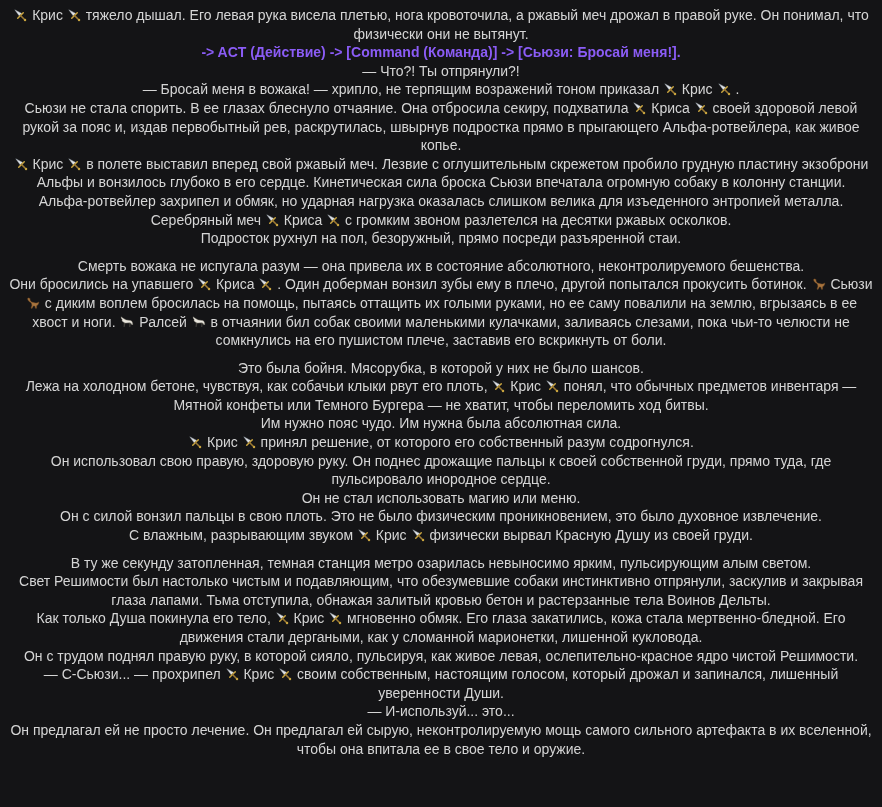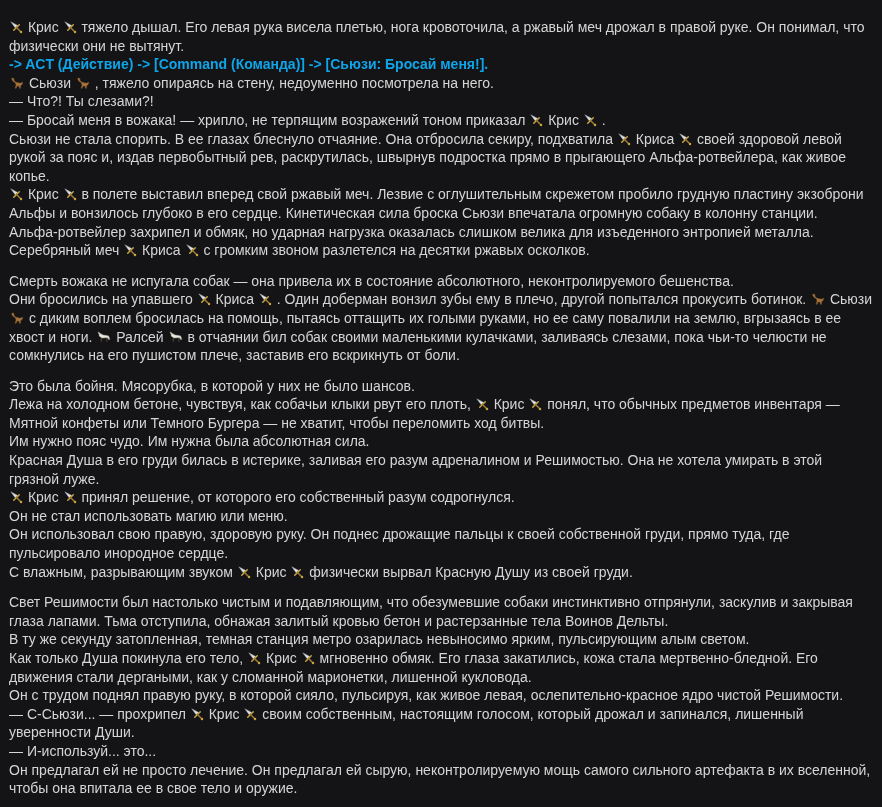--- a/index.html
+++ b/index.html
@@ -8,24 +8,24 @@
     width: 882px; min-height: 807px;
     background: #141416;
     font-family: "Liberation Sans", "DejaVu Sans", sans-serif;
   }
   .log {
     padding: 6px 9px 0 9px;
     color: #d5d5d5;
     font-size: 14px;
     line-height: 18.6px;
   }
-  .block { margin: 12px 0 9px 0; }
+  .block { margin: 0 0 9px 0; text-align: center; }
   .block:last-child { margin-bottom: 0; }
   .line { margin: 0; }
-  .line.bold { font-weight: bold; color: #0ea5e9; }
+  .line.bold { font-weight: bold; color: #8b5cf6; }
   .inline-icon {
     display: inline-block;
     vertical-align: -2px;
     margin: 0 1px;
     line-height: 0;
   }
   .inline-icon svg { display: inline-block; }
 </style>
 </head>
 <body>
@@ -37,26 +37,21 @@
             <line x1="4.6" y1="11.4" x2="11.4" y2="4.6" stroke="#c9a43f" stroke-width="1.8" stroke-linecap="round"></line>
             <line x1="8" y1="8" x2="12.3" y2="12.3" stroke="#9c7a33" stroke-width="2" stroke-linecap="round"></line>
             <circle cx="13.6" cy="13.6" r="1.5" fill="#c9a43f"></circle>
           </svg></span> Крис <span class="inline-icon"><svg width="13" height="13" viewBox="0 0 16 16">
             <polygon points="1,1 9.5,5.5 6.5,8.5" fill="#dde1e6" stroke="#98a0a8" stroke-width="0.6"></polygon>
             <line x1="4.6" y1="11.4" x2="11.4" y2="4.6" stroke="#c9a43f" stroke-width="1.8" stroke-linecap="round"></line>
             <line x1="8" y1="8" x2="12.3" y2="12.3" stroke="#9c7a33" stroke-width="2" stroke-linecap="round"></line>
             <circle cx="13.6" cy="13.6" r="1.5" fill="#c9a43f"></circle>
           </svg></span> тяжело дышал. Его левая рука висела плетью, нога кровоточила, а ржавый меч дрожал в правой руке. Он понимал, что физически они не вытянут.</p>
       <p class="line bold">-&gt; ACT (Действие) -&gt; [Command (Команда)] -&gt; [Сьюзи: Бросай меня!].</p>
-      <p class="line"><span class="inline-icon"><svg width="14" height="13" viewBox="0 0 16 15">
-            <path fill="#a8743e" stroke="#6e4a22" stroke-width="0.6" d="M3.2 1.1 C2.3 1 1.6 1.7 1.9 2.5 L2.4 3.7 C2.7 4.4 3.2 5 3.9 5.4 L5.1 6.1 C5.8 6.5 6.3 7.2 6.5 8 L6.8 9.4 L5.7 12.9 L7 13.1 L8.3 10.3 L10.2 10.5 L10.8 13.1 L12.1 13 L12.2 10 C13.4 9.5 14.3 8.4 14.5 7.1 L14.7 5.8 L13.2 6.5 C12.4 6.9 11.4 7 10.5 6.8 L7.7 6.2 C6.7 6 5.8 5.4 5.2 4.6 L4.5 3.6 L4.7 2 Z"></path>
-          </svg></span> Сьюзи <span class="inline-icon"><svg width="14" height="13" viewBox="0 0 16 15">
-            <path fill="#a8743e" stroke="#6e4a22" stroke-width="0.6" d="M3.2 1.1 C2.3 1 1.6 1.7 1.9 2.5 L2.4 3.7 C2.7 4.4 3.2 5 3.9 5.4 L5.1 6.1 C5.8 6.5 6.3 7.2 6.5 8 L6.8 9.4 L5.7 12.9 L7 13.1 L8.3 10.3 L10.2 10.5 L10.8 13.1 L12.1 13 L12.2 10 C13.4 9.5 14.3 8.4 14.5 7.1 L14.7 5.8 L13.2 6.5 C12.4 6.9 11.4 7 10.5 6.8 L7.7 6.2 C6.7 6 5.8 5.4 5.2 4.6 L4.5 3.6 L4.7 2 Z"></path>
-          </svg></span> , тяжело опираясь на стену, недоуменно посмотрела на него.</p>
-      <p class="line">— Что?! Ты слезами?!</p>
+      <p class="line">— Что?! Ты отпрянули?!</p>
       <p class="line">— Бросай меня в вожака! — хрипло, не терпящим возражений тоном приказал <span class="inline-icon"><svg width="13" height="13" viewBox="0 0 16 16">
             <polygon points="1,1 9.5,5.5 6.5,8.5" fill="#dde1e6" stroke="#98a0a8" stroke-width="0.6"></polygon>
             <line x1="4.6" y1="11.4" x2="11.4" y2="4.6" stroke="#c9a43f" stroke-width="1.8" stroke-linecap="round"></line>
             <line x1="8" y1="8" x2="12.3" y2="12.3" stroke="#9c7a33" stroke-width="2" stroke-linecap="round"></line>
             <circle cx="13.6" cy="13.6" r="1.5" fill="#c9a43f"></circle>
           </svg></span> Крис <span class="inline-icon"><svg width="13" height="13" viewBox="0 0 16 16">
             <polygon points="1,1 9.5,5.5 6.5,8.5" fill="#dde1e6" stroke="#98a0a8" stroke-width="0.6"></polygon>
             <line x1="4.6" y1="11.4" x2="11.4" y2="4.6" stroke="#c9a43f" stroke-width="1.8" stroke-linecap="round"></line>
             <line x1="8" y1="8" x2="12.3" y2="12.3" stroke="#9c7a33" stroke-width="2" stroke-linecap="round"></line>
             <circle cx="13.6" cy="13.6" r="1.5" fill="#c9a43f"></circle>
@@ -87,23 +82,24 @@
             <polygon points="1,1 9.5,5.5 6.5,8.5" fill="#dde1e6" stroke="#98a0a8" stroke-width="0.6"></polygon>
             <line x1="4.6" y1="11.4" x2="11.4" y2="4.6" stroke="#c9a43f" stroke-width="1.8" stroke-linecap="round"></line>
             <line x1="8" y1="8" x2="12.3" y2="12.3" stroke="#9c7a33" stroke-width="2" stroke-linecap="round"></line>
             <circle cx="13.6" cy="13.6" r="1.5" fill="#c9a43f"></circle>
           </svg></span> Криса <span class="inline-icon"><svg width="13" height="13" viewBox="0 0 16 16">
             <polygon points="1,1 9.5,5.5 6.5,8.5" fill="#dde1e6" stroke="#98a0a8" stroke-width="0.6"></polygon>
             <line x1="4.6" y1="11.4" x2="11.4" y2="4.6" stroke="#c9a43f" stroke-width="1.8" stroke-linecap="round"></line>
             <line x1="8" y1="8" x2="12.3" y2="12.3" stroke="#9c7a33" stroke-width="2" stroke-linecap="round"></line>
             <circle cx="13.6" cy="13.6" r="1.5" fill="#c9a43f"></circle>
           </svg></span> с громким звоном разлетелся на десятки ржавых осколков.</p>
+      <p class="line">Подросток рухнул на пол, безоружный, прямо посреди разъяренной стаи.</p>
     </div>
     <div class="block">
-      <p class="line">Смерть вожака не испугала собак — она привела их в состояние абсолютного, неконтролируемого бешенства.</p>
+      <p class="line">Смерть вожака не испугала разум — она привела их в состояние абсолютного, неконтролируемого бешенства.</p>
       <p class="line">Они бросились на упавшего <span class="inline-icon"><svg width="13" height="13" viewBox="0 0 16 16">
             <polygon points="1,1 9.5,5.5 6.5,8.5" fill="#dde1e6" stroke="#98a0a8" stroke-width="0.6"></polygon>
             <line x1="4.6" y1="11.4" x2="11.4" y2="4.6" stroke="#c9a43f" stroke-width="1.8" stroke-linecap="round"></line>
             <line x1="8" y1="8" x2="12.3" y2="12.3" stroke="#9c7a33" stroke-width="2" stroke-linecap="round"></line>
             <circle cx="13.6" cy="13.6" r="1.5" fill="#c9a43f"></circle>
           </svg></span> Криса <span class="inline-icon"><svg width="13" height="13" viewBox="0 0 16 16">
             <polygon points="1,1 9.5,5.5 6.5,8.5" fill="#dde1e6" stroke="#98a0a8" stroke-width="0.6"></polygon>
             <line x1="4.6" y1="11.4" x2="11.4" y2="4.6" stroke="#c9a43f" stroke-width="1.8" stroke-linecap="round"></line>
             <line x1="8" y1="8" x2="12.3" y2="12.3" stroke="#9c7a33" stroke-width="2" stroke-linecap="round"></line>
             <circle cx="13.6" cy="13.6" r="1.5" fill="#c9a43f"></circle>
@@ -126,49 +122,49 @@
             <line x1="4.6" y1="11.4" x2="11.4" y2="4.6" stroke="#c9a43f" stroke-width="1.8" stroke-linecap="round"></line>
             <line x1="8" y1="8" x2="12.3" y2="12.3" stroke="#9c7a33" stroke-width="2" stroke-linecap="round"></line>
             <circle cx="13.6" cy="13.6" r="1.5" fill="#c9a43f"></circle>
           </svg></span> Крис <span class="inline-icon"><svg width="13" height="13" viewBox="0 0 16 16">
             <polygon points="1,1 9.5,5.5 6.5,8.5" fill="#dde1e6" stroke="#98a0a8" stroke-width="0.6"></polygon>
             <line x1="4.6" y1="11.4" x2="11.4" y2="4.6" stroke="#c9a43f" stroke-width="1.8" stroke-linecap="round"></line>
             <line x1="8" y1="8" x2="12.3" y2="12.3" stroke="#9c7a33" stroke-width="2" stroke-linecap="round"></line>
             <circle cx="13.6" cy="13.6" r="1.5" fill="#c9a43f"></circle>
           </svg></span> понял, что обычных предметов инвентаря — Мятной конфеты или Темного Бургера — не хватит, чтобы переломить ход битвы.</p>
       <p class="line">Им нужно пояс чудо. Им нужна была абсолютная сила.</p>
-      <p class="line">Красная Душа в его груди билась в истерике, заливая его разум адреналином и Решимостью. Она не хотела умирать в этой грязной луже.</p>
       <p class="line"><span class="inline-icon"><svg width="13" height="13" viewBox="0 0 16 16">
             <polygon points="1,1 9.5,5.5 6.5,8.5" fill="#dde1e6" stroke="#98a0a8" stroke-width="0.6"></polygon>
             <line x1="4.6" y1="11.4" x2="11.4" y2="4.6" stroke="#c9a43f" stroke-width="1.8" stroke-linecap="round"></line>
             <line x1="8" y1="8" x2="12.3" y2="12.3" stroke="#9c7a33" stroke-width="2" stroke-linecap="round"></line>
             <circle cx="13.6" cy="13.6" r="1.5" fill="#c9a43f"></circle>
           </svg></span> Крис <span class="inline-icon"><svg width="13" height="13" viewBox="0 0 16 16">
             <polygon points="1,1 9.5,5.5 6.5,8.5" fill="#dde1e6" stroke="#98a0a8" stroke-width="0.6"></polygon>
             <line x1="4.6" y1="11.4" x2="11.4" y2="4.6" stroke="#c9a43f" stroke-width="1.8" stroke-linecap="round"></line>
             <line x1="8" y1="8" x2="12.3" y2="12.3" stroke="#9c7a33" stroke-width="2" stroke-linecap="round"></line>
             <circle cx="13.6" cy="13.6" r="1.5" fill="#c9a43f"></circle>
           </svg></span> принял решение, от которого его собственный разум содрогнулся.</p>
+      <p class="line">Он использовал свою правую, здоровую руку. Он поднес дрожащие пальцы к своей собственной груди, прямо туда, где пульсировало инородное сердце.</p>
       <p class="line">Он не стал использовать магию или меню.</p>
-      <p class="line">Он использовал свою правую, здоровую руку. Он поднес дрожащие пальцы к своей собственной груди, прямо туда, где пульсировало инородное сердце.</p>
+      <p class="line">Он с силой вонзил пальцы в свою плоть. Это не было физическим проникновением, это было духовное извлечение.</p>
       <p class="line">С влажным, разрывающим звуком <span class="inline-icon"><svg width="13" height="13" viewBox="0 0 16 16">
             <polygon points="1,1 9.5,5.5 6.5,8.5" fill="#dde1e6" stroke="#98a0a8" stroke-width="0.6"></polygon>
             <line x1="4.6" y1="11.4" x2="11.4" y2="4.6" stroke="#c9a43f" stroke-width="1.8" stroke-linecap="round"></line>
             <line x1="8" y1="8" x2="12.3" y2="12.3" stroke="#9c7a33" stroke-width="2" stroke-linecap="round"></line>
             <circle cx="13.6" cy="13.6" r="1.5" fill="#c9a43f"></circle>
           </svg></span> Крис <span class="inline-icon"><svg width="13" height="13" viewBox="0 0 16 16">
             <polygon points="1,1 9.5,5.5 6.5,8.5" fill="#dde1e6" stroke="#98a0a8" stroke-width="0.6"></polygon>
             <line x1="4.6" y1="11.4" x2="11.4" y2="4.6" stroke="#c9a43f" stroke-width="1.8" stroke-linecap="round"></line>
             <line x1="8" y1="8" x2="12.3" y2="12.3" stroke="#9c7a33" stroke-width="2" stroke-linecap="round"></line>
             <circle cx="13.6" cy="13.6" r="1.5" fill="#c9a43f"></circle>
           </svg></span> физически вырвал Красную Душу из своей груди.</p>
     </div>
     <div class="block">
+      <p class="line">В ту же секунду затопленная, темная станция метро озарилась невыносимо ярким, пульсирующим алым светом.</p>
       <p class="line">Свет Решимости был настолько чистым и подавляющим, что обезумевшие собаки инстинктивно отпрянули, заскулив и закрывая глаза лапами. Тьма отступила, обнажая залитый кровью бетон и растерзанные тела Воинов Дельты.</p>
-      <p class="line">В ту же секунду затопленная, темная станция метро озарилась невыносимо ярким, пульсирующим алым светом.</p>
       <p class="line">Как только Душа покинула его тело, <span class="inline-icon"><svg width="13" height="13" viewBox="0 0 16 16">
             <polygon points="1,1 9.5,5.5 6.5,8.5" fill="#dde1e6" stroke="#98a0a8" stroke-width="0.6"></polygon>
             <line x1="4.6" y1="11.4" x2="11.4" y2="4.6" stroke="#c9a43f" stroke-width="1.8" stroke-linecap="round"></line>
             <line x1="8" y1="8" x2="12.3" y2="12.3" stroke="#9c7a33" stroke-width="2" stroke-linecap="round"></line>
             <circle cx="13.6" cy="13.6" r="1.5" fill="#c9a43f"></circle>
           </svg></span> Крис <span class="inline-icon"><svg width="13" height="13" viewBox="0 0 16 16">
             <polygon points="1,1 9.5,5.5 6.5,8.5" fill="#dde1e6" stroke="#98a0a8" stroke-width="0.6"></polygon>
             <line x1="4.6" y1="11.4" x2="11.4" y2="4.6" stroke="#c9a43f" stroke-width="1.8" stroke-linecap="round"></line>
             <line x1="8" y1="8" x2="12.3" y2="12.3" stroke="#9c7a33" stroke-width="2" stroke-linecap="round"></line>
             <circle cx="13.6" cy="13.6" r="1.5" fill="#c9a43f"></circle>

